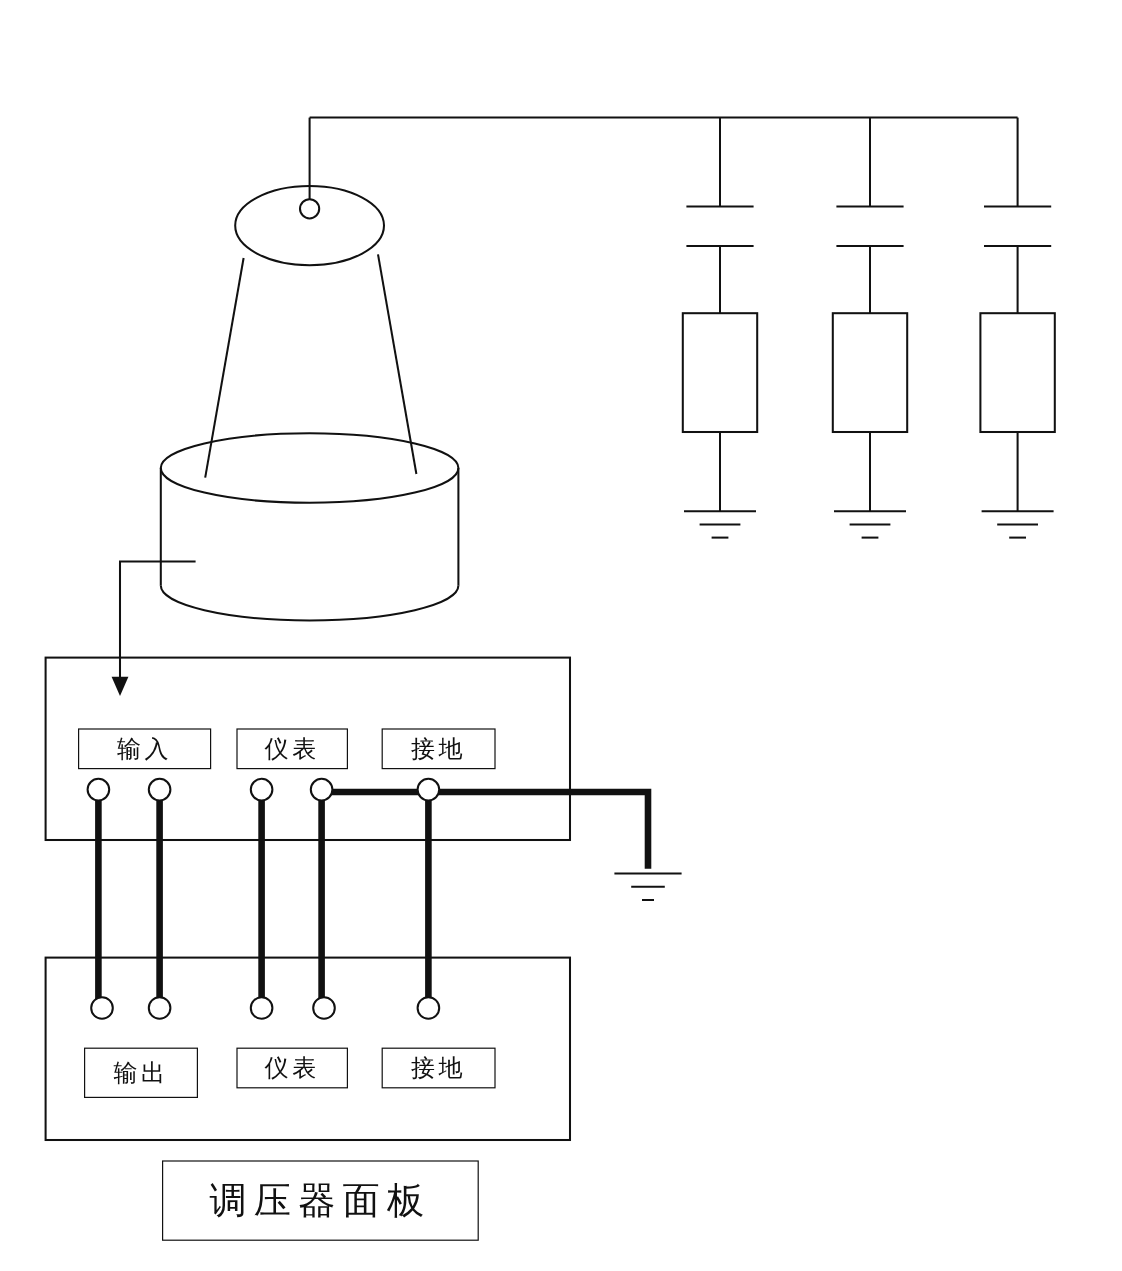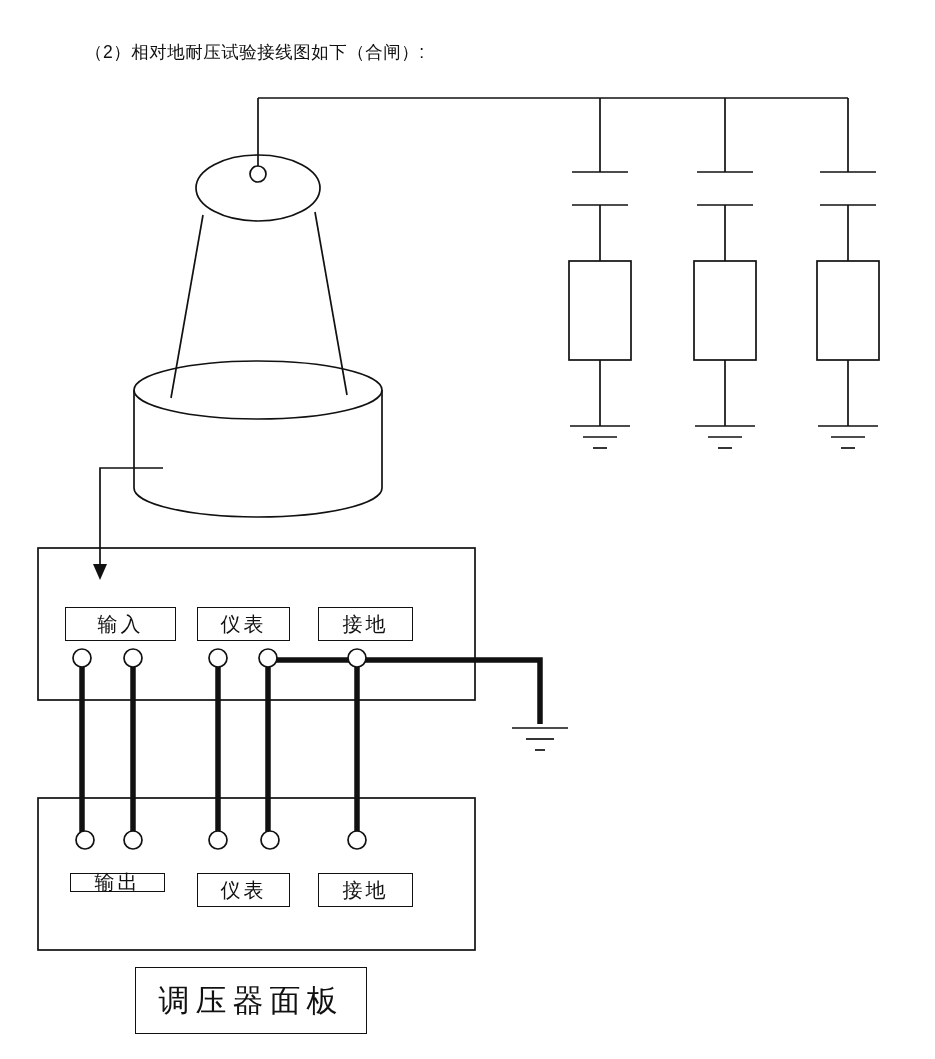--- a/index.html
+++ b/index.html
@@ -50,38 +50,37 @@
     align-items: center;
     justify-content: center;
     font-size: 20px;
     color: #111111;
     letter-spacing: 3px;
   }
   .caption-box {
     position: absolute;
     left: 135px;
     top: 967px;
-    width: 232px;
+    width: 264px;
     height: 67px;
     border: 1.7px solid #111111;
     background: #ffffff;
     display: flex;
     align-items: center;
     justify-content: center;
     font-size: 31px;
     color: #111111;
     letter-spacing: 6px;
   }
 </style>
 </head>
 <body>
 
 <div class="page">
 
-  <div class="title">（2）相对地耐压试验接线图如下（合闸）:</div>
 
   <svg class="diagram" viewBox="0 0 935 1059">
 
     <line x1="258" y1="98" x2="848" y2="98"></line>
     <line x1="258" y1="98" x2="258" y2="168"></line>
 
     <g>
       <ellipse cx="258" cy="188" rx="62" ry="33"></ellipse>
       <line x1="203" y1="215" x2="171" y2="398"></line>
       <line x1="315" y1="212" x2="347" y2="395"></line>
@@ -173,19 +172,19 @@
       <circle cx="270" cy="840" r="9"></circle>
       <circle cx="357" cy="840" r="9"></circle>
     </g>
 
   </svg>
 
   <div class="lbl" style="left:65px;  top:607px; width:111px; height:34px;">输入</div>
   <div class="lbl" style="left:197px; top:607px; width:93px; height:34px;">仪表</div>
   <div class="lbl" style="left:318px; top:607px; width:95px; height:34px;">接地</div>
 
-  <div class="lbl" style="left:70px;  top:873px; width:95px; height:19px;">输出</div>
+  <div class="lbl" style="left:70px;  top:873px; width:95px; height:42px;">输出</div>
   <div class="lbl" style="left:197px; top:873px; width:93px; height:34px;">仪表</div>
   <div class="lbl" style="left:318px; top:873px; width:95px; height:34px;">接地</div>
 
   <div class="caption-box">调压器面板</div>
 
 </div>
 
 </body></html>

